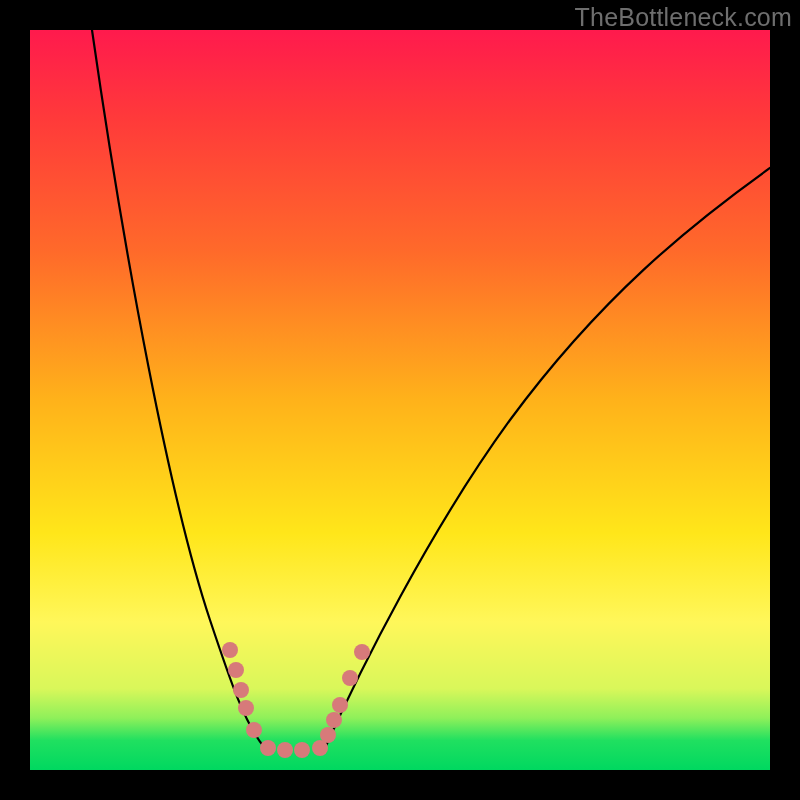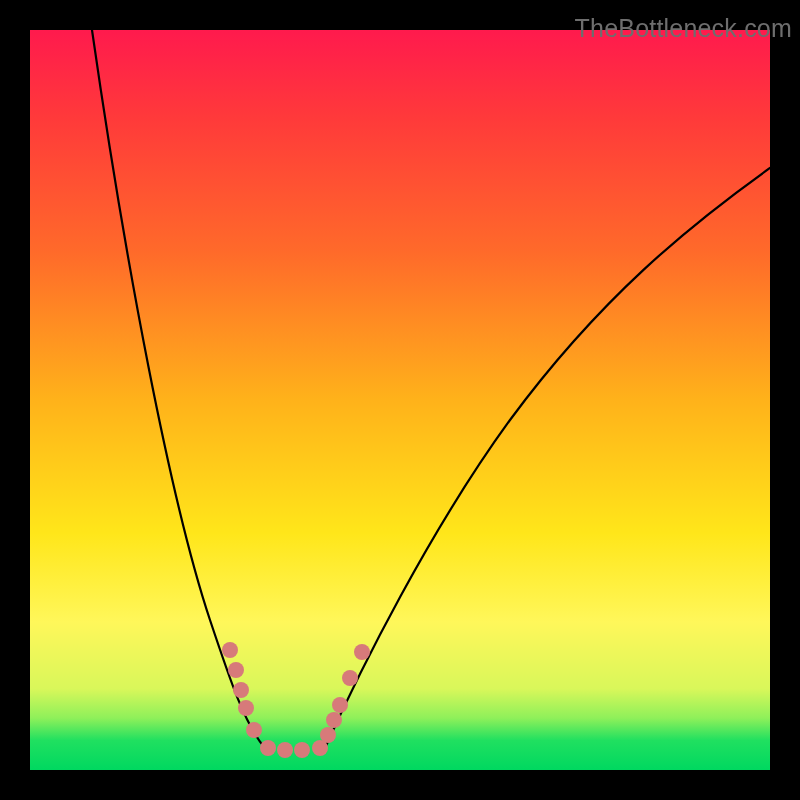--- a/index.html
+++ b/index.html
@@ -42,21 +42,21 @@
       #ffe61a 68%,
       #fff75a 80%,
       #d9f75a 89%,
       #8ef05a 93%,
       #20e060 96%,
       #00d860 100%
     );
   }
   .watermark {
     position: absolute;
-    top: 14px;
+    top: 3px;
     right: 8px;
     color: #6e6e6e;
     font-size: 25px;
     font-weight: 500;
     letter-spacing: 0.2px;
     z-index: 50;
   }
   svg.curves {
     position: absolute;
     left: 0;

